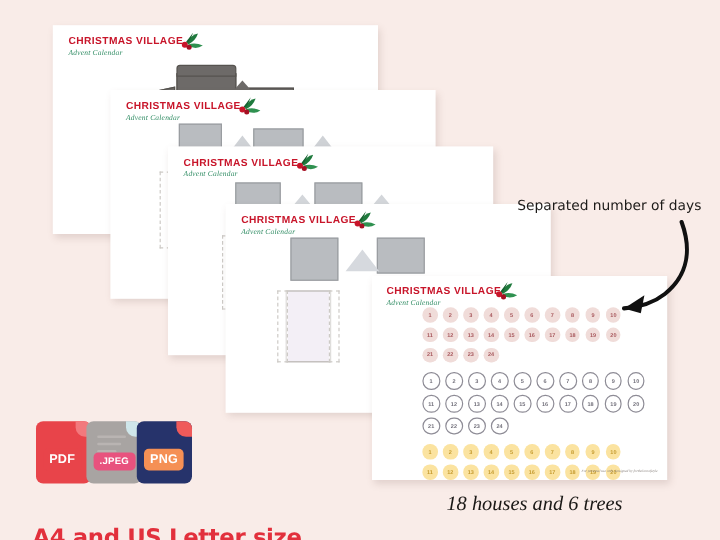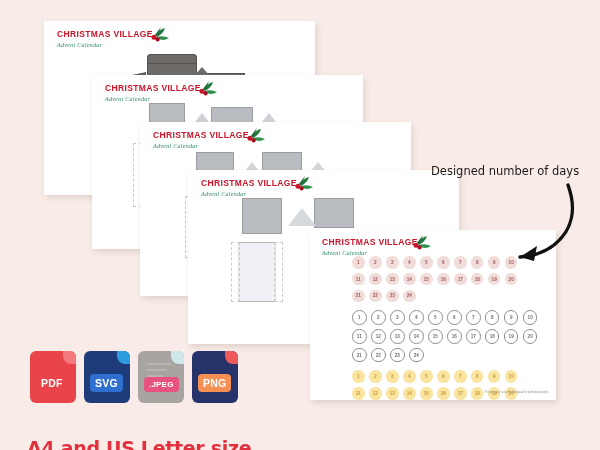--- a/index.html
+++ b/index.html
@@ -61,21 +61,21 @@
     position:absolute;font-size:11.5px;color:#1c1a18;
     font-family:"DejaVu Sans",sans-serif;white-space:nowrap;
   }
   .caption{
     position:absolute;font-size:17px;color:#1a1816;
     font-family:"Liberation Serif",serif;font-style:italic;
     white-space:nowrap;font-weight:500;
   }
 
   
-  .badges{position:absolute;display:flex;align-items:center;gap:12px;}
+  .badges{position:absolute;display:flex;align-items:center;}
   .badge{position:relative;width:46px;height:52px;margin-right:-4px;}
   .doc{position:absolute;inset:0;border-radius:6px;}
   .corner{position:absolute;right:0;top:0;width:13px;height:13px;}
   .lbl{
     position:absolute;left:6px;bottom:11px;
     padding:3px 5px;border-radius:4px;
     font-size:10.5px;font-weight:bold;color:#fff;
     font-family:"Liberation Sans",sans-serif;letter-spacing:.2px;
   }
   .lbl-sm{font-size:8px;padding:3px 5px;}
@@ -294,37 +294,33 @@
             <div class="circ c-yel">18</div>
             <div class="circ c-yel">19</div>
             <div class="circ c-yel">20</div>
           </div>
         </div>
     </div>
 
     <div class="fineprint" style="right:8px;bottom:6px;">For personal use only. Designed by fortheloveofstyle</div>
   </div>
 
-  <div class="anno" style="left:431px;top:164px;">Designed number of days</div>
+  <div class="anno" style="left:431px;top:164px;">Separated number of days</div>
   <svg style="position:absolute;left:496px;top:183px;" width="84" height="82" viewBox="0 0 84 82">
     <path d="M72 2 C80 24 78 46 58 62 C48 70 36 73 24 74" stroke="#111111" stroke-width="3.4" fill="none" stroke-linecap="round"></path>
     <path d="M24 74 L41 63 L38 78 Z" fill="#111111"></path>
   </svg>
 
+  <div class="caption" style="left:372px;top:410px;">18 houses and 6 trees</div>
 
   <div class="badges" style="left:30px;top:351px;">
       <div class="badge">
         <div class="doc" style="background: rgb(232, 68, 74);"></div>
         <div class="corner" style="background: rgb(242, 121, 125); border-radius: 0px 6px 0px 8px;"></div>
         <div class="lbl" style="background: rgb(232, 68, 74); color: rgb(255, 255, 255);">PDF</div>
-      </div>
-      <div class="badge">
-        <div class="doc" style="background: rgb(31, 60, 122);"></div>
-        <div class="corner" style="background: rgb(46, 155, 220); border-radius: 0px 6px 0px 8px;"></div>
-        <div class="lbl" style="background: rgb(47, 111, 208); color: rgb(255, 255, 255);">SVG</div>
       </div>
       <div class="badge">
         <div class="doc" style="background: rgb(168, 164, 162);"></div>
         <div class="corner" style="background: rgb(207, 230, 234); border-radius: 0px 6px 0px 8px;"></div>
         <div class="line" style="left: 9px; top: 12px; width: 24px;"></div>
         <div class="line" style="left: 9px; top: 18px; width: 20px;"></div>
         <div class="line" style="left: 9px; top: 24px; width: 16px;"></div>
         <div class="lbl lbl-sm" style="background: rgb(232, 82, 126); color: rgb(255, 255, 255);">.JPEG</div>
       </div>
       <div class="badge">

